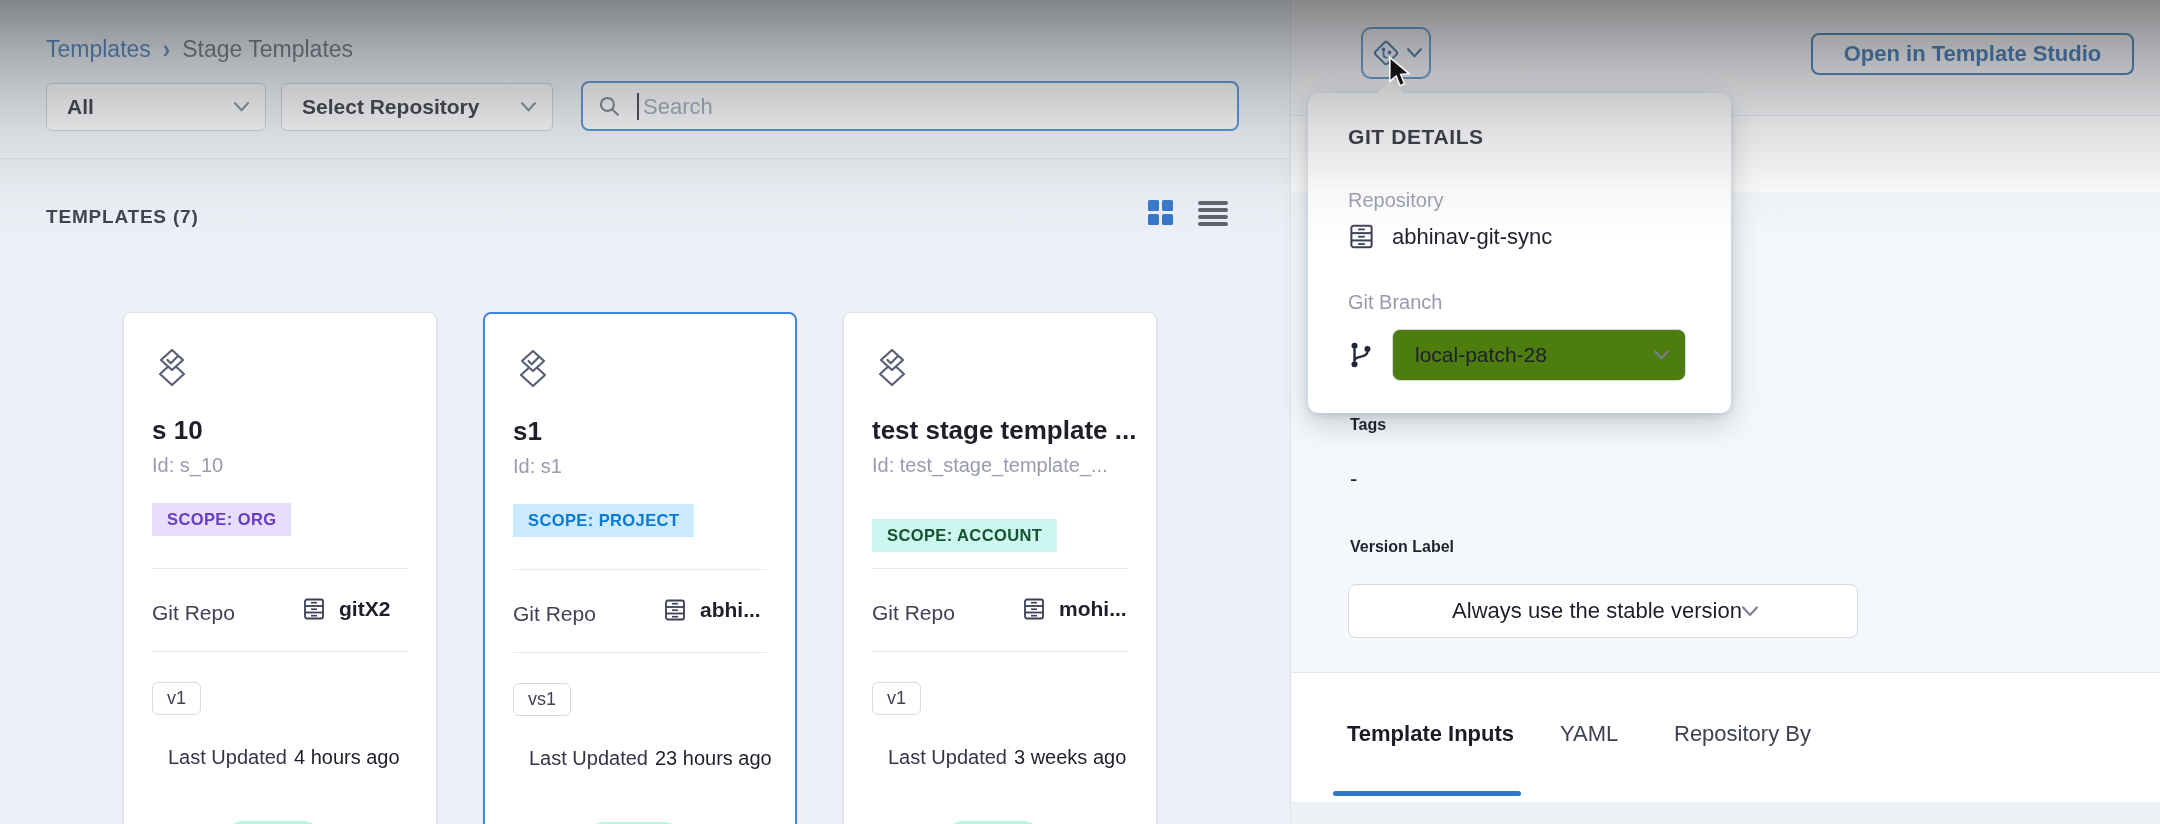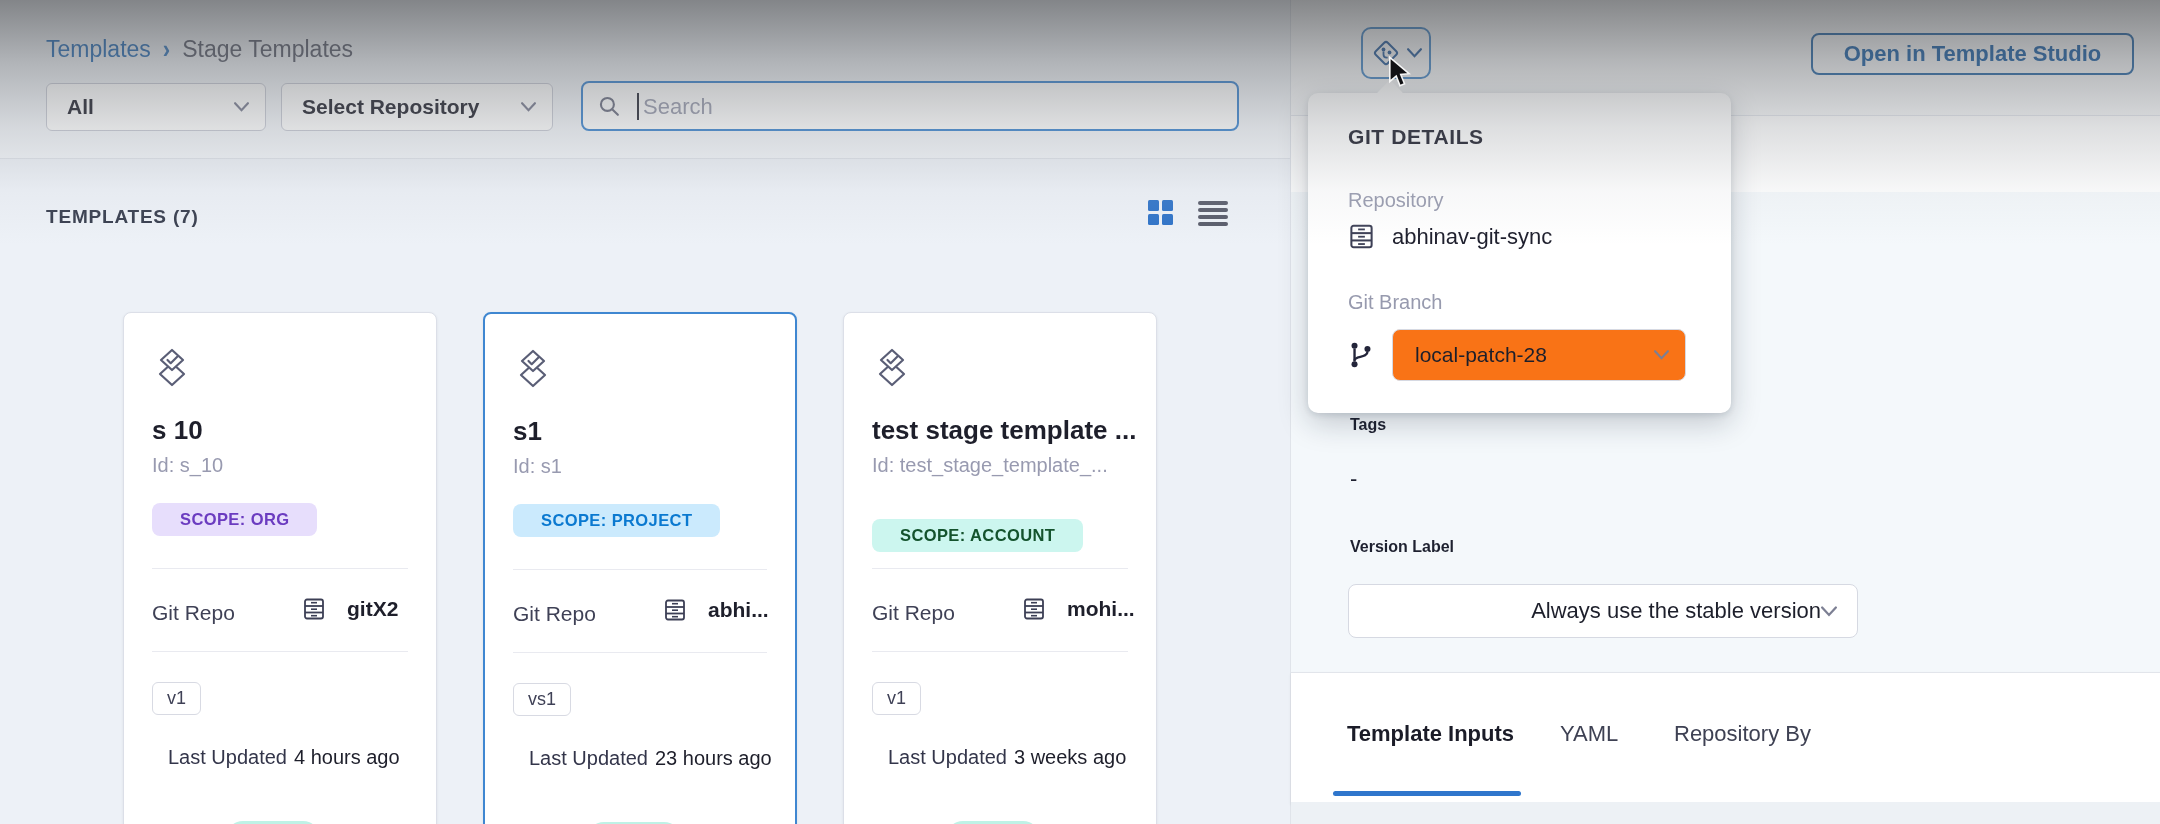--- a/index.html
+++ b/index.html
@@ -35,29 +35,29 @@
     gap:3px;width:30px;cursor:pointer;}
   .list-toggle span{background:#585b6a;border-radius:2px;height:3.5px;}
   
   .card{position:absolute;top:312px;width:314px;height:560px;background:#fff;
     border:1px solid #dcdfe8;border-radius:8px;box-shadow:0 1px 3px rgba(40,50,70,0.08);
     box-sizing:border-box;cursor:pointer;}
   .card.selected{border:2px solid #3f87d1;}
   .card .tpl-icon{position:absolute;left:28px;top:34px;}
   .card .title{position:absolute;left:28px;top:102px;font-size:26px;font-weight:700;color:#1e1f2b;}
   .card .cid{position:absolute;left:28px;top:141px;font-size:20px;color:#989ab0;}
-  .badge{position:absolute;left:28px;top:190px;height:33px;border-radius:8px;padding:0 28px;
+  .badge{position:absolute;left:28px;top:190px;height:33px;border-radius:0;padding:0 15px;
     display:flex;align-items:center;font-size:16.5px;font-weight:700;letter-spacing:0.4px;}
   .badge.org{background:#e7defc;color:#6b3cc0;}
   .badge.project{background:#cbeafd;color:#0b79d0;}
   .badge.account{background:#ccf6ef;color:#14532d;margin-top:16px;}
   .card .div1{position:absolute;left:28px;right:28px;top:255px;height:1px;background:#e9eaf0;}
   .card .div2{position:absolute;left:28px;right:28px;top:338px;height:1px;background:#e9eaf0;}
   .repo-row-label{position:absolute;left:28px;top:288px;font-size:21px;color:#3f4156;}
-  .repo-val{position:absolute;left:178px;top:284px;display:flex;align-items:flex-start;gap:21px;}
+  .repo-val{position:absolute;left:178px;top:284px;display:flex;align-items:flex-start;gap:13px;}
   .repo-val .v{font-size:21px;font-weight:700;color:#1e1f2b;}
   .vchip{position:absolute;left:28px;top:369px;border:1.5px solid #d8dae3;border-radius:6px;
     background:#fff;padding:5px 14px;font-size:18px;color:#3f4156;}
   .updated{position:absolute;left:28px;top:433px;font-size:20px;color:#33354a;margin-left:16px;}
   .updated .uv{color:#1e1f2b;margin-left:7px;}
   .stable-pill{position:absolute;left:102px;top:508px;width:94px;height:34px;border-radius:17px;
     background:#bff2e6;}
   
   .right-panel{position:absolute;left:1290px;top:0;width:870px;height:824px;
     background:#fafbfc;border-left:1px solid #e0e4ea;box-sizing:border-box;}
@@ -69,41 +69,41 @@
     gap:6px;cursor:pointer;background:transparent;}
   .open-btn{position:absolute;left:520px;top:33px;width:323px;height:42px;border:2px solid #2c6cab;
     border-radius:8px;box-sizing:border-box;background:transparent;display:flex;align-items:center;
     justify-content:center;font-size:22px;font-weight:600;color:#1f64ab;cursor:pointer;}
   .rp-h{font-size:16px;font-weight:700;color:#1e2130;position:absolute;left:59px;}
   .rp-tags-label{top:416px;}
   .rp-tags-value{position:absolute;left:59px;top:466px;font-size:22px;color:#1e2130;}
   .rp-version-label{top:538px;}
   .version-select{position:absolute;left:57px;top:584px;width:510px;height:54px;background:#fff;
     border:1px solid #d6d9e2;border-radius:8px;box-sizing:border-box;display:flex;align-items:center;
-    justify-content:flex-end;padding:0 20px 0 24px;cursor:pointer;}
+    justify-content:center;padding:0 20px 0 24px;cursor:pointer;}
   .version-select .txt{font-size:22px;color:#1d1f2b;}
   .tabs-bar{position:absolute;left:0;top:672px;width:870px;height:130px;background:#fff;
     border-top:1px solid #e2e5eb;box-shadow:0 2px 3px rgba(60,70,90,0.10);}
   .tab{position:absolute;top:48px;font-size:22px;color:#3e4153;cursor:pointer;}
   .tab.active{font-weight:700;color:#1b1c28;}
   .tab-underline{position:absolute;left:42px;top:118px;width:188px;height:5px;background:#2f76cc;border-radius:3px;}
   .tabs-below{position:absolute;left:0;top:802px;width:870px;height:22px;background:#edf1f5;}
   
   .popover{position:absolute;left:1300px;top:93px;width:423px;height:320px;background:#fff;
     border-radius:10px;box-shadow:0 10px 30px rgba(20,30,50,0.22),0 2px 6px rgba(20,30,50,0.12);z-index:60;margin-left:8px;}
   .popover .notch{position:absolute;top:-9px;left:72px;width:20px;height:20px;background:#fff;
     transform:rotate(45deg);border-radius:3px;}
   .po-title{position:absolute;left:40px;top:32px;font-size:21px;font-weight:700;
     letter-spacing:0.6px;color:#1d1e2c;}
   .po-label{position:absolute;left:40px;font-size:20px;color:#979aae;}
   .po-repo-row{position:absolute;left:40px;top:130px;display:flex;align-items:center;gap:17px;}
   .po-repo-row .v{font-size:22px;color:#1d1e2c;}
   .branch-select{position:absolute;left:84px;top:236px;width:294px;height:52px;border:1px solid #d6d9e2;
     border-radius:8px;box-sizing:border-box;display:flex;align-items:center;justify-content:space-between;
-    padding:0 16px 0 22px;cursor:pointer;background:#f97316;}
+    padding:0 16px 0 22px;cursor:pointer;background:#4d7c0f;}
   .branch-select .txt{font-size:21px;color:#1d1f2b;}
   .branch-icon{position:absolute;left:40px;top:248px;}
   
   .fade-overlay{position:absolute;left:0;top:0;width:2160px;height:245px;z-index:150;pointer-events:none;
     background:linear-gradient(180deg,rgba(62,64,67,0.62) 0%,rgba(95,98,102,0.45) 25%,
       rgba(135,139,144,0.28) 52%,rgba(190,194,199,0.12) 78%,rgba(255,255,255,0) 100%);}
   .cursor{position:absolute;left:1385px;top:56px;z-index:200;}
 </style>
 </head>
 <body>

